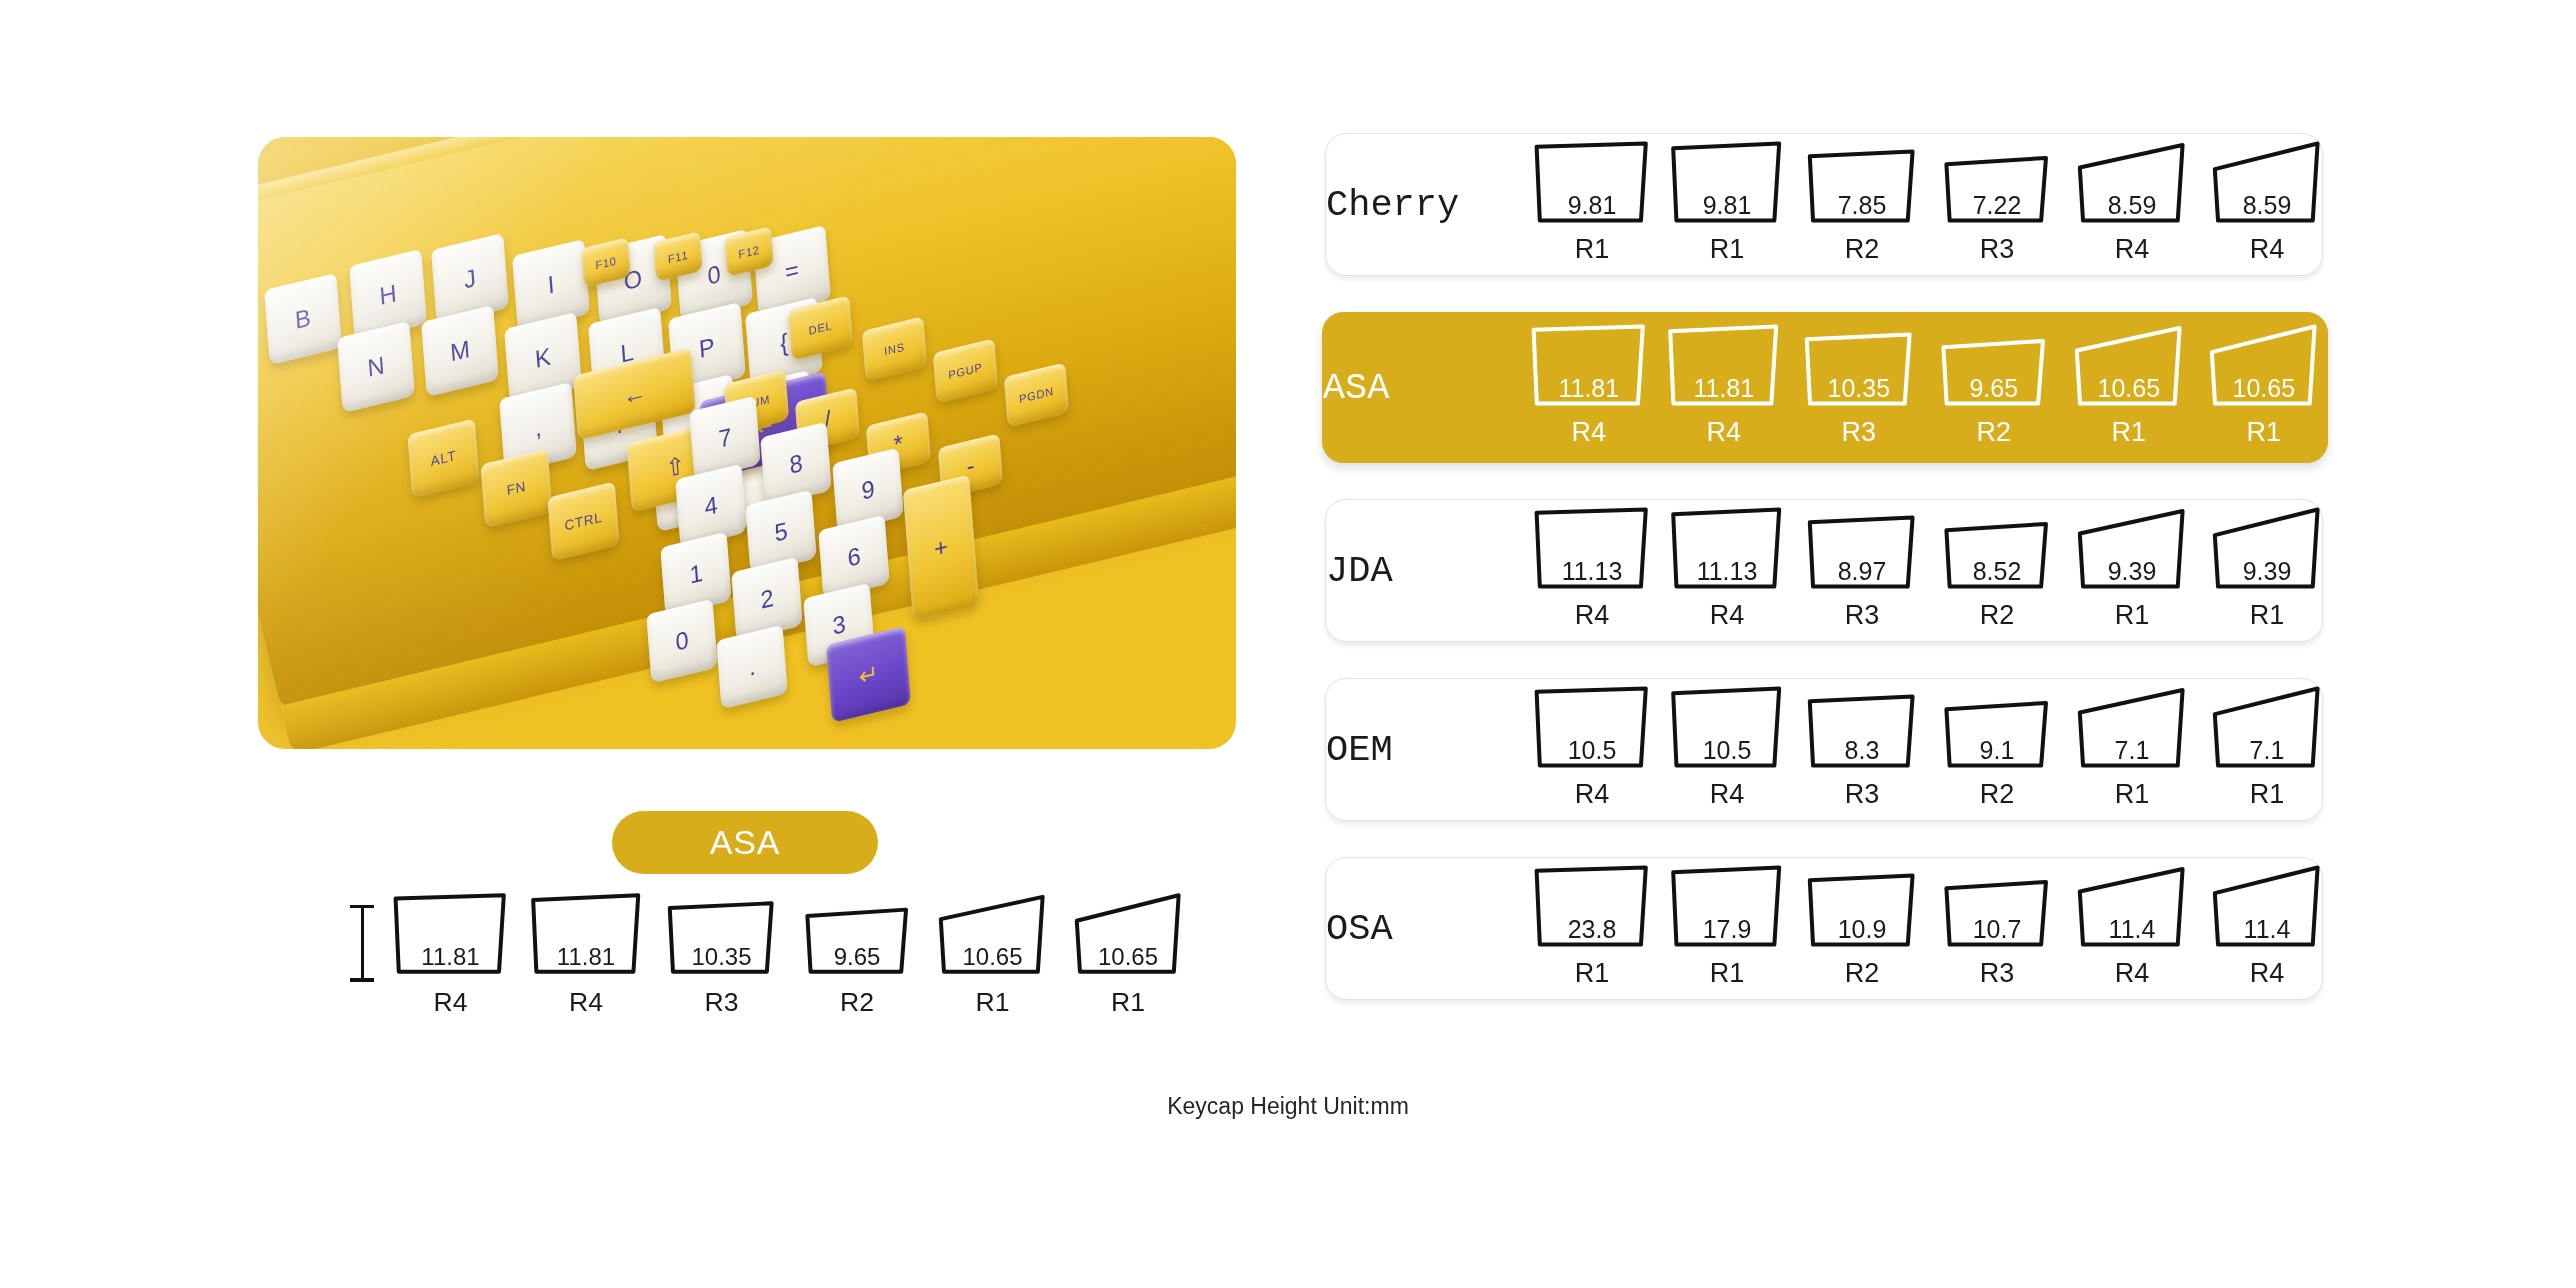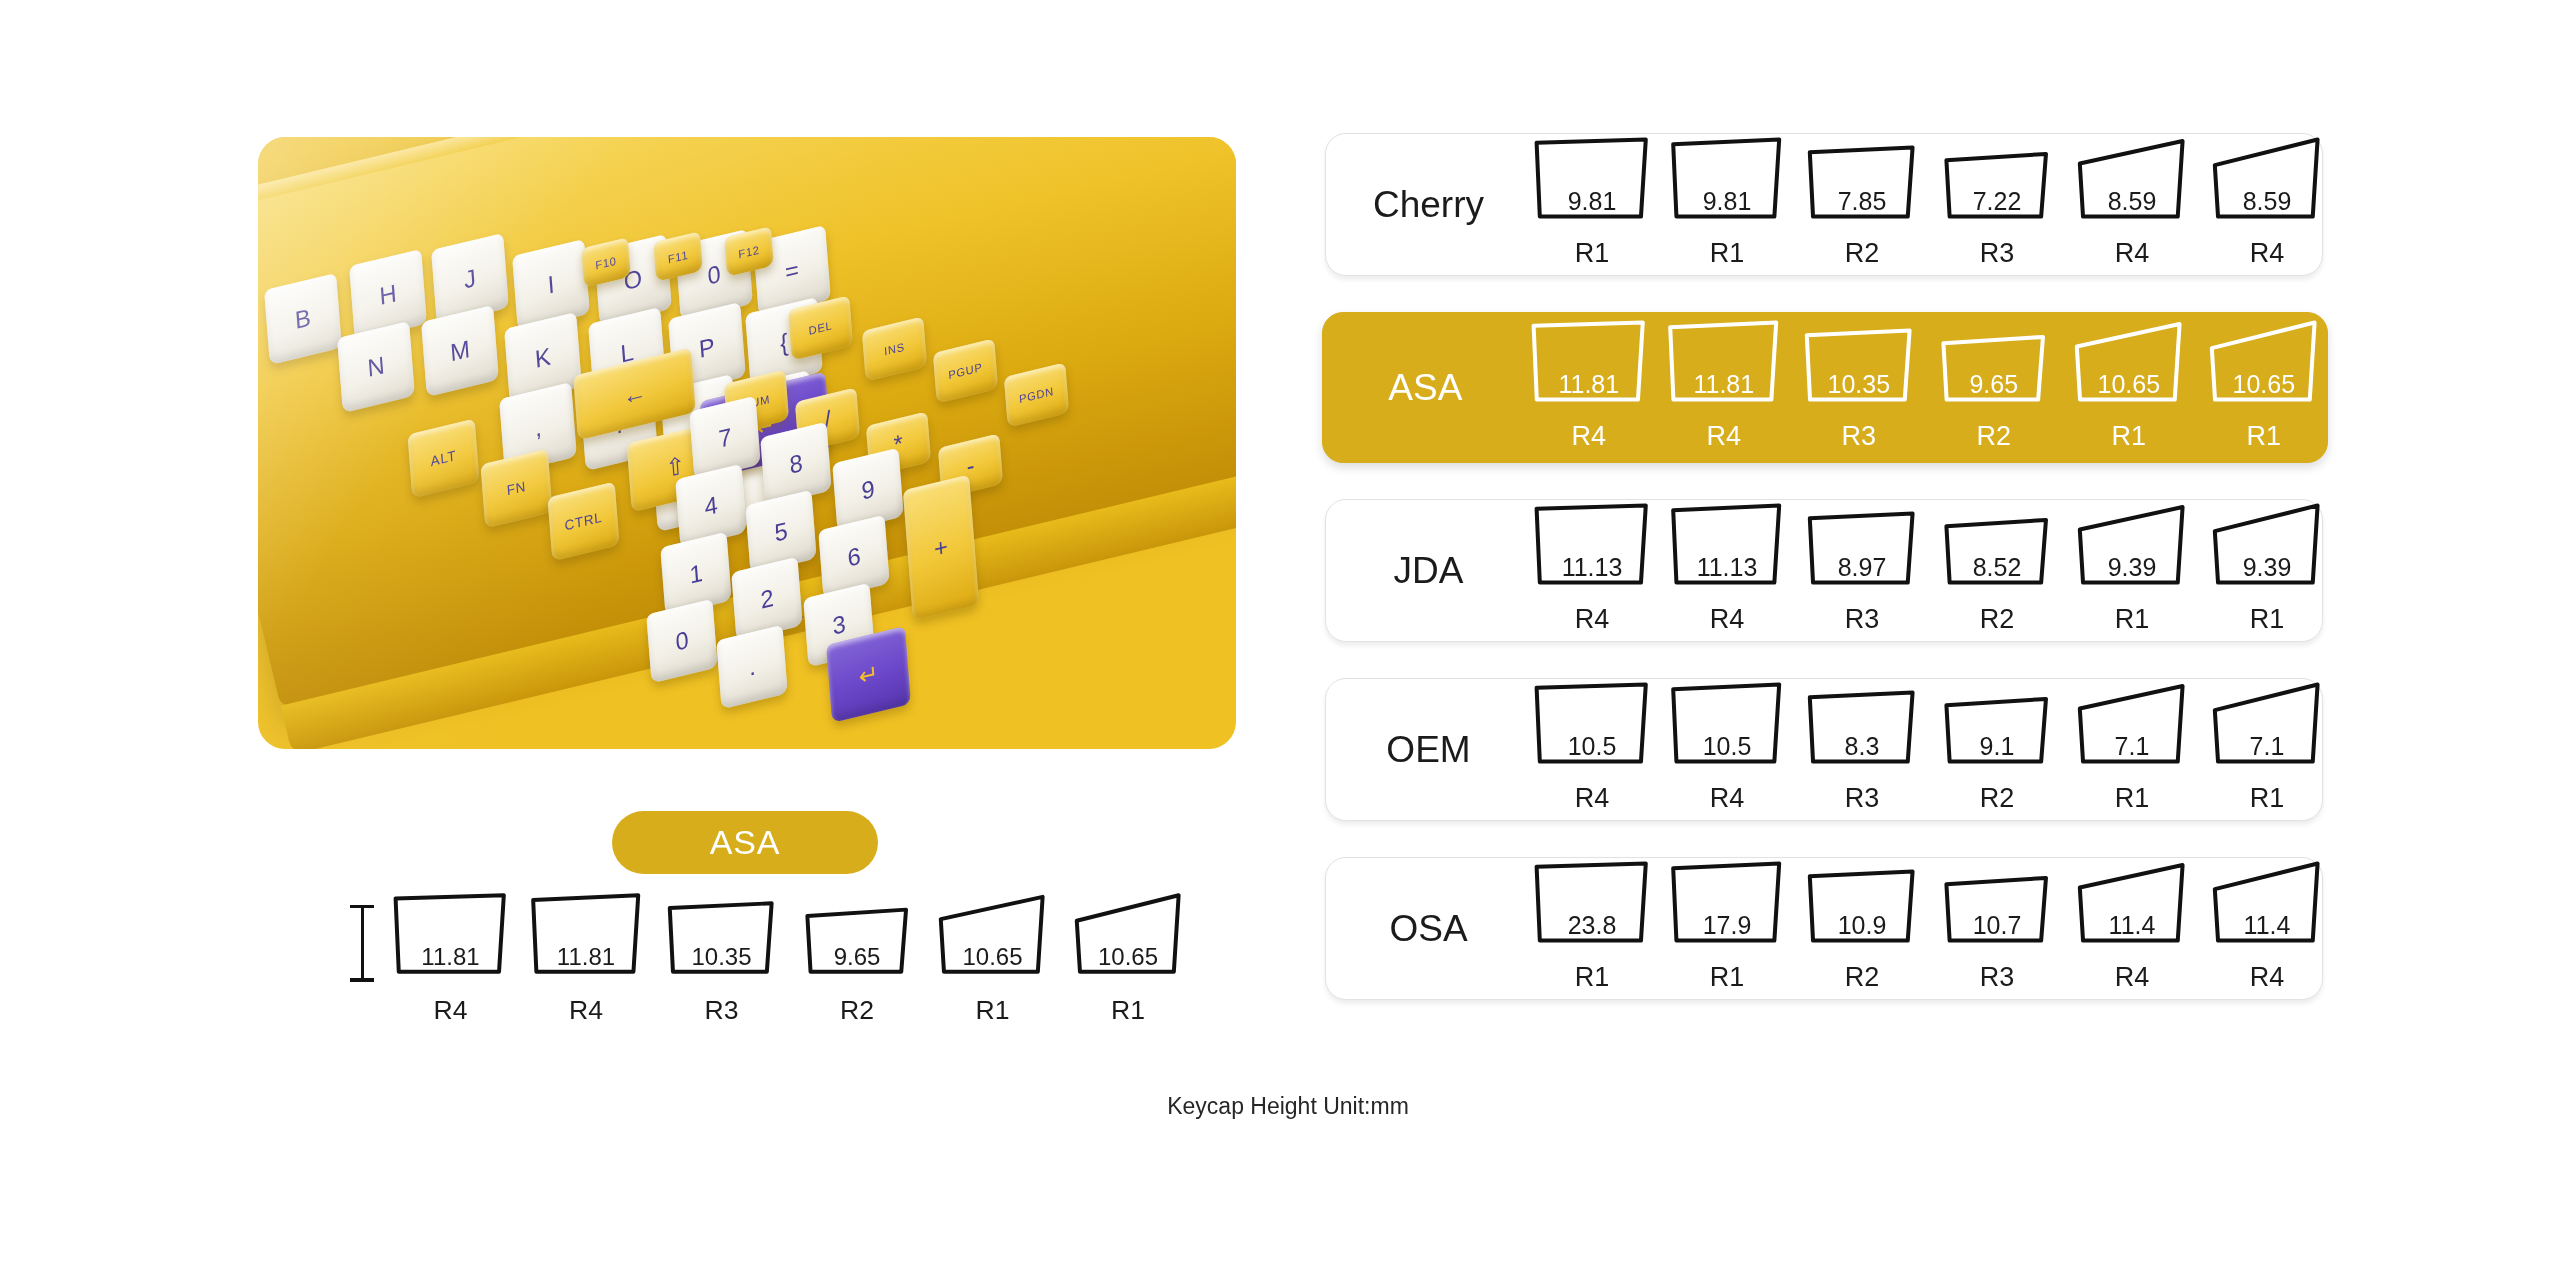--- a/index.html
+++ b/index.html
@@ -108,34 +108,35 @@
     box-shadow:0 3.2px 5.6px rgba(0,0,0,.07);
     display:flex;align-items:center;
   }
   .card.active{
     background:#d7ad1c;border-color:#d7ad1c;
     height:149px;margin-left:-3.2px;width:calc(100% + 6.4px);
     box-shadow:0 4.8px 9.7px rgba(0,0,0,.13);
   }
   .card-label{
     width:205px;flex:0 0 205px;
-    text-align:center;font-size:37px;color:#1b1b1b;
+    text-align:left;font-size:37px;color:#1b1b1b;
     letter-spacing:0px;
+    font-family:Liberation Mono, monospace;
   }
   .card.active .card-label{color:#ffffff;}
   .row-caps{display:flex;align-items:flex-end;gap:13px;padding-bottom:3.2px;}
   .cap-cell{width:122px;display:flex;flex-direction:column;align-items:center;}
   .cap-shape{position:relative;width:114px;height:84px;}
   .cap-shape svg{display:block;width:114px;height:84px;overflow:visible;}
   .cap-val{
     position:absolute;left:0;right:0;bottom:4.8px;text-align:center;
     font-size:25px;color:#1b1b1b;
   }
   .card.active .cap-val{color:#ffffff;}
-  .cap-row{margin-top:18px;font-size:27px;color:#1b1b1b;}
+  .cap-row{margin-top:10px;font-size:27px;color:#1b1b1b;}
   .card.active .cap-row{color:#ffffff;}
 
   
   .detail-caps{position:absolute;left:56px;top:0;display:flex;align-items:flex-end;gap:14.5px;}
   .detail-caps .cap-cell{width:121px;}
   .detail-caps .cap-shape{width:113px;height:87px;}
   .detail-caps .cap-shape svg{width:113px;height:87px;}
   .detail-caps .cap-val{font-size:24px;bottom:6.4px;}
   .detail-caps .cap-row{font-size:26.6px;}
 

